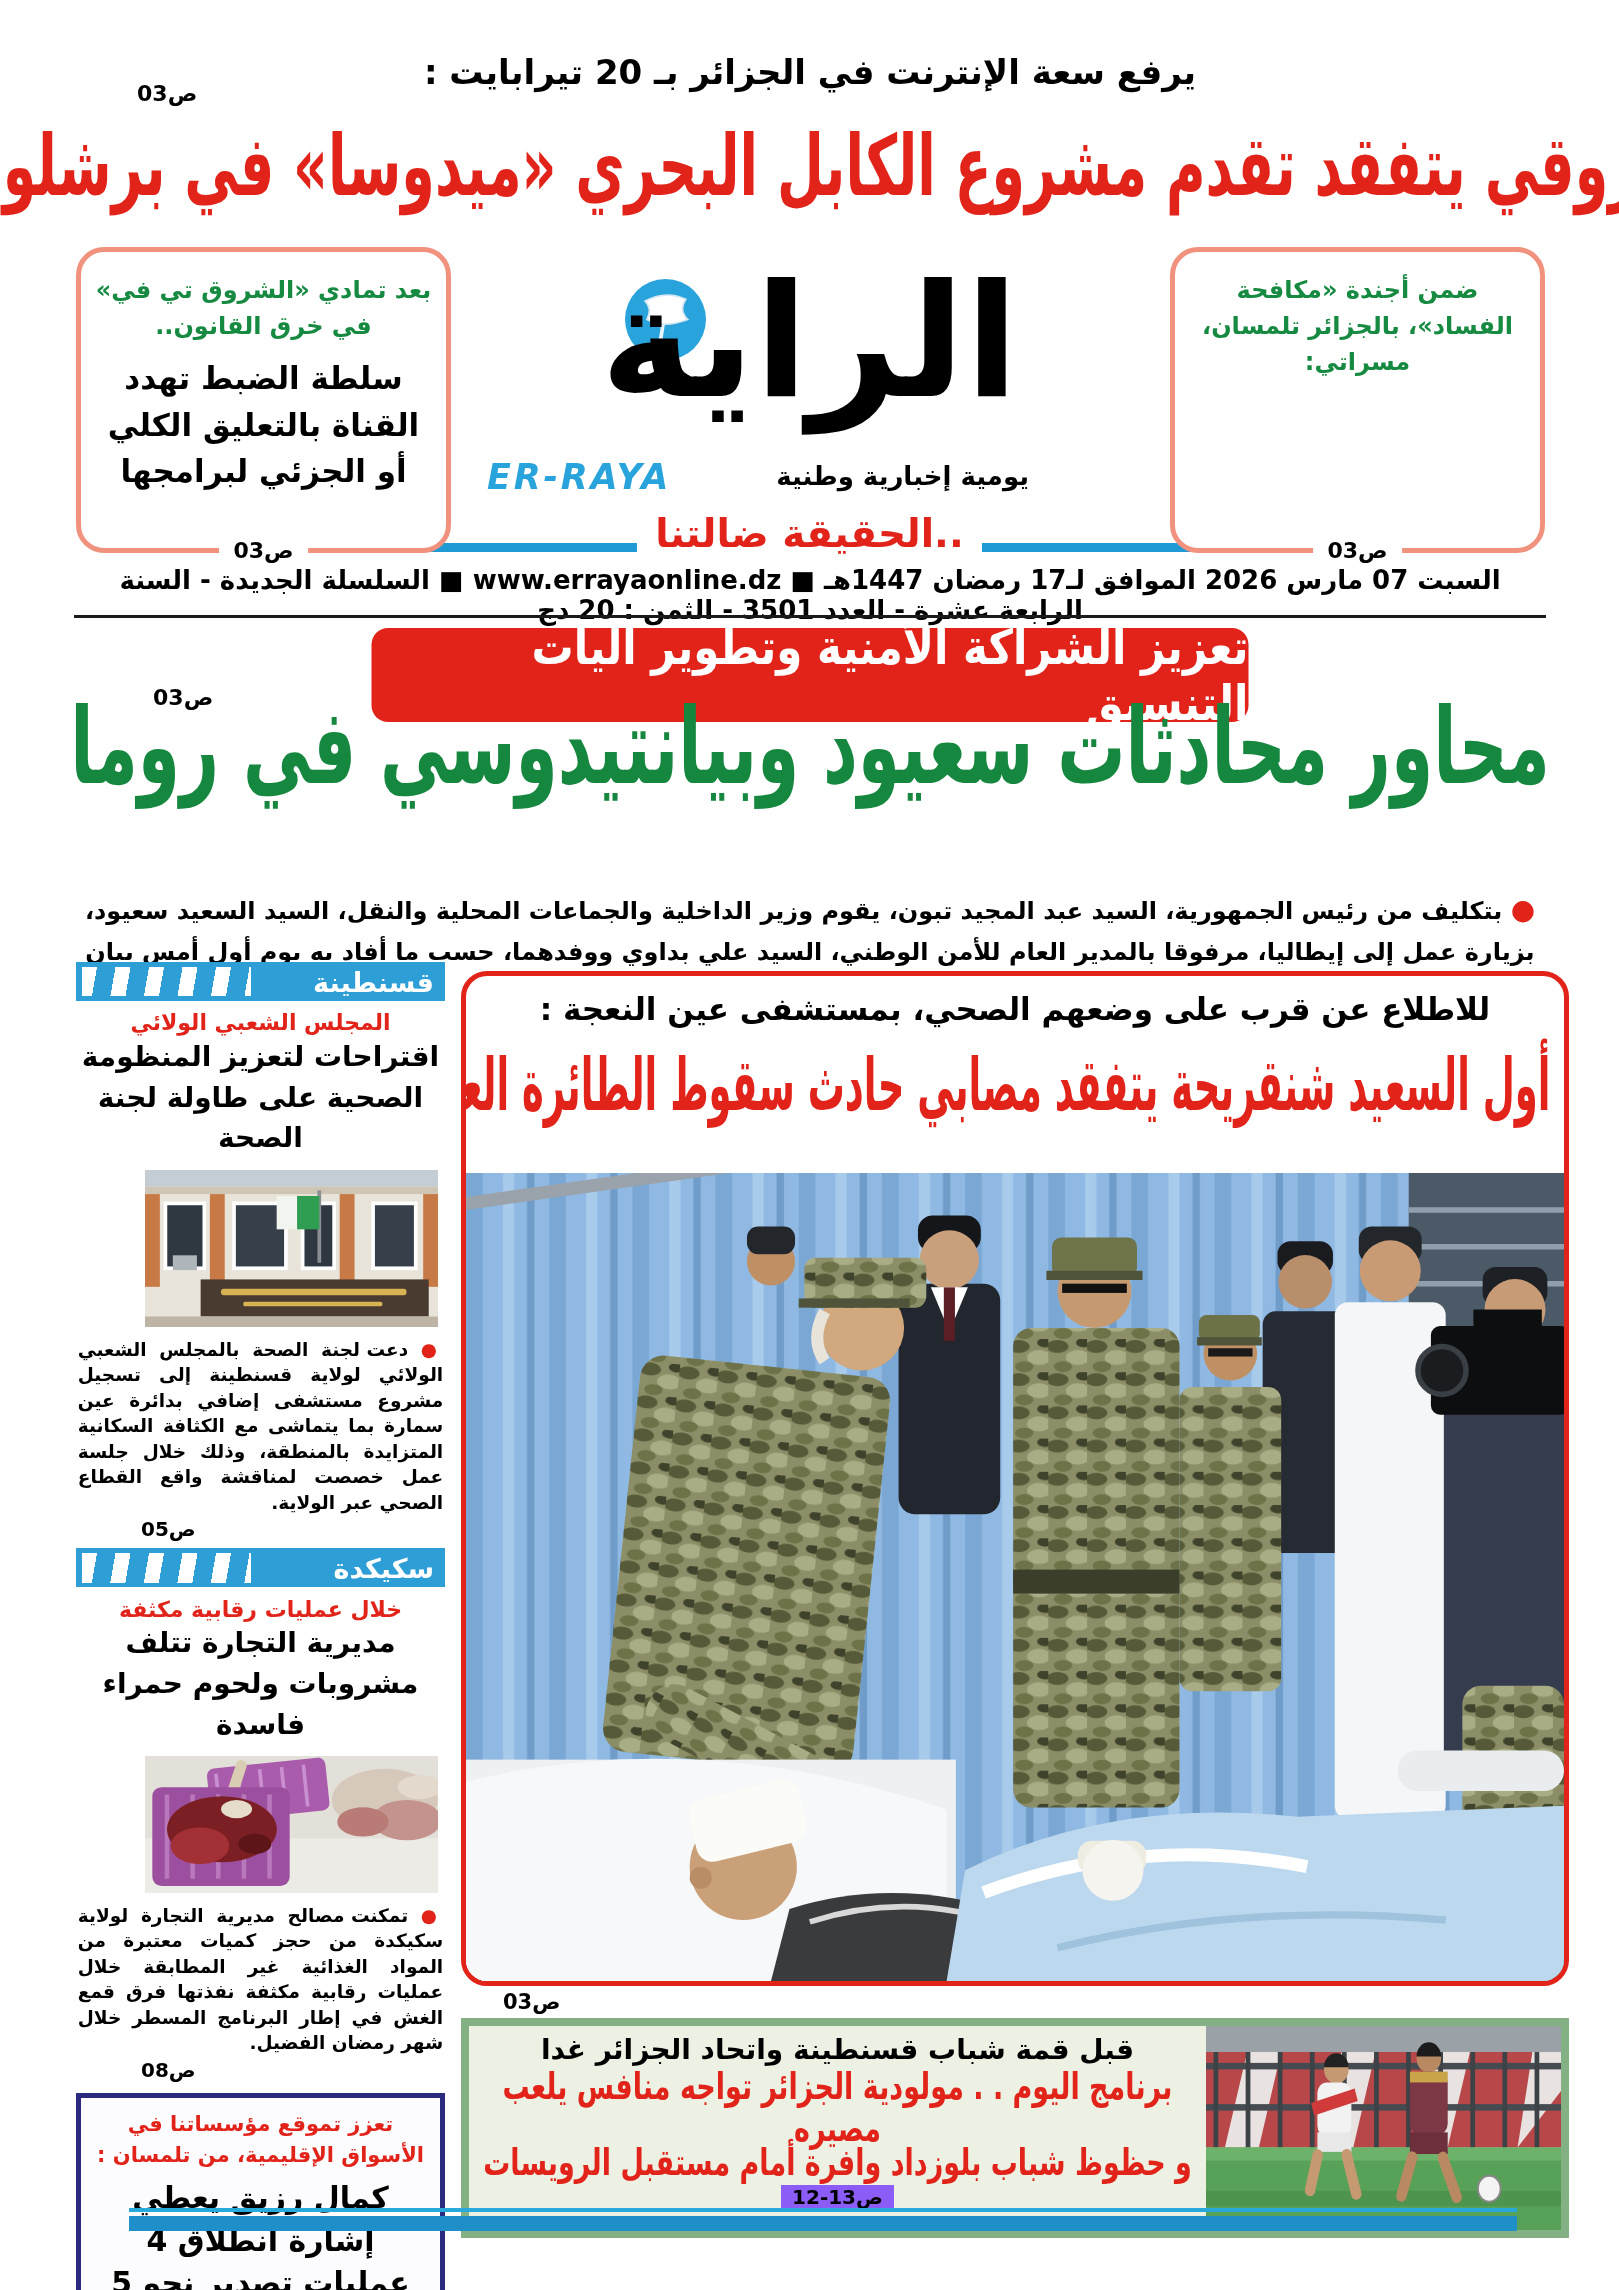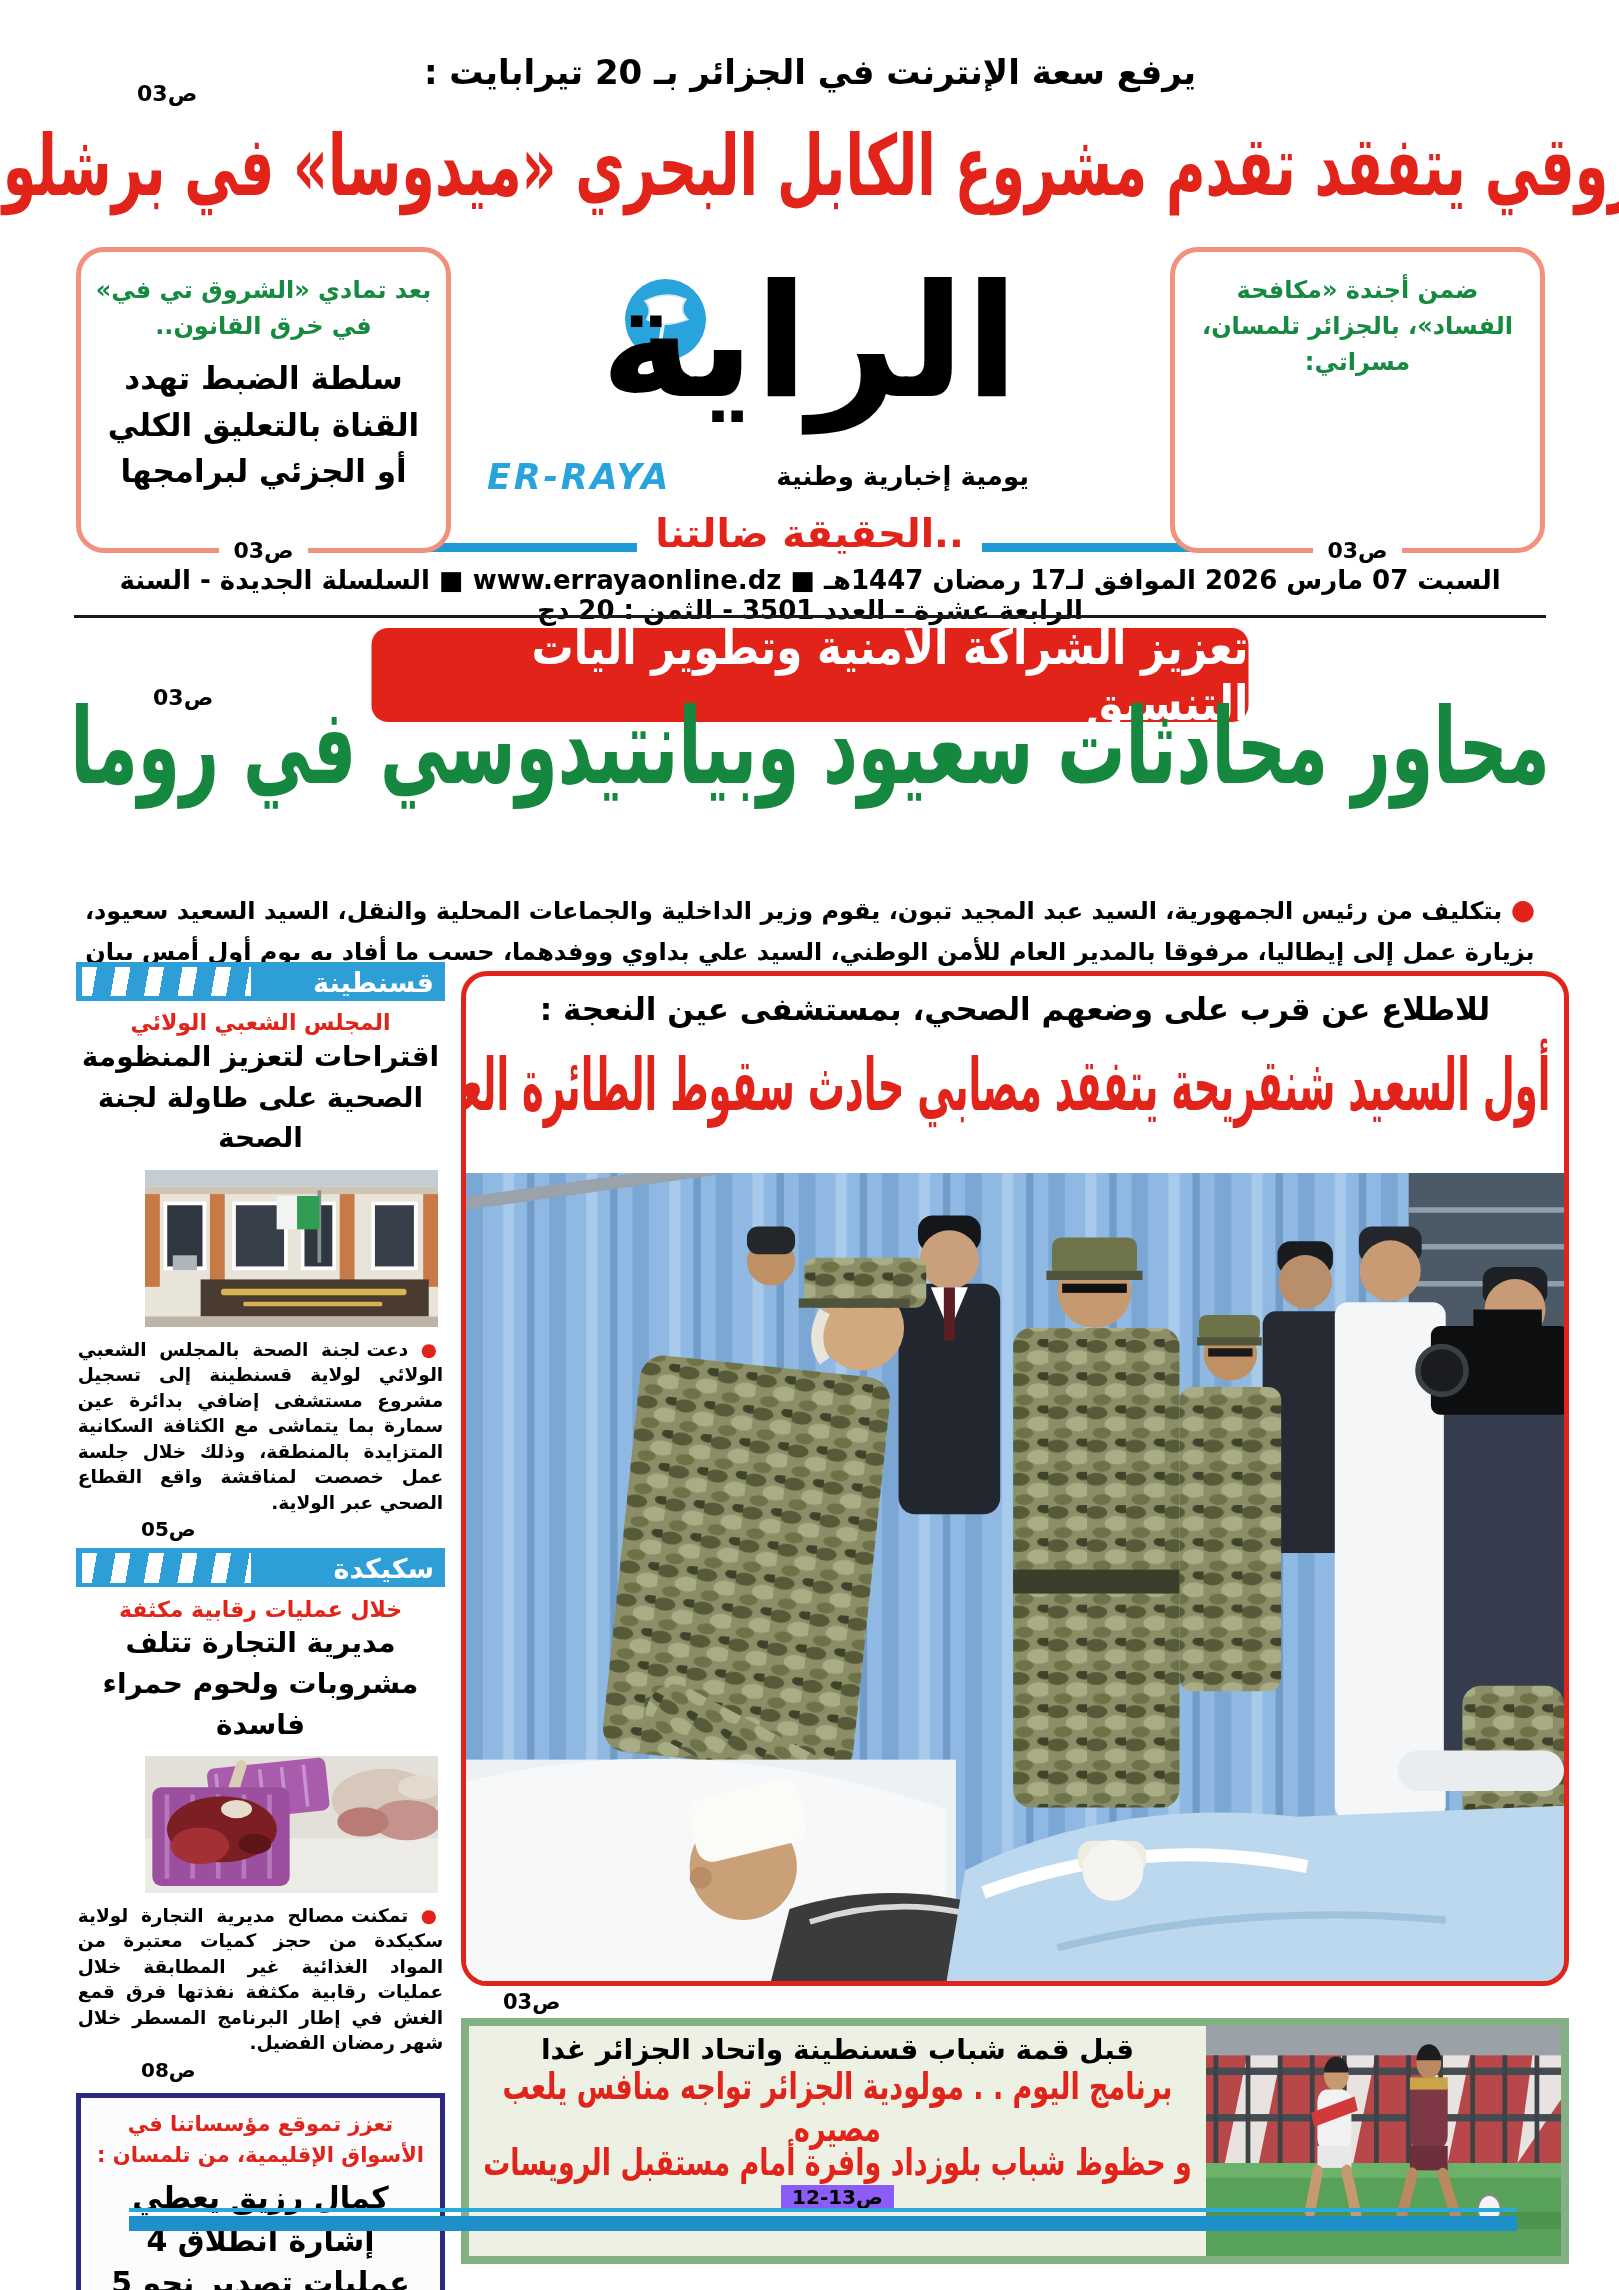--- a/index.html
+++ b/index.html
@@ -54,21 +54,21 @@
   #main-box{top:971px;left:461px;width:1108px;height:1015px;border:5.5px solid #e2231a;border-radius:26px;
             box-sizing:border-box;background:#fff;overflow:hidden;}
   #main-kick{margin-top:14.8px;text-align:center;font-size:31px;font-weight:bold;}
   #main-head{height:118px;display:flex;align-items:center;justify-content:center;color:#e2231a;}
   #main-head .stretch{font-size:37px;font-weight:bold;transform:scaleY(1.95);letter-spacing:-0.9px;}
   #main-photo{position:absolute;left:0;right:0;bottom:0;height:808px;}
   #main-photo svg{display:block;width:100%;height:100%;}
   #main-pref{top:1990px;left:503px;font-size:21px;font-weight:bold;}
 
   
-  #sports{top:2018px;left:461px;width:1108px;height:246px;border:8.3px solid #83b183;background:#edf1e3;
+  #sports{top:2018px;left:461px;width:1108px;height:220px;border:8.3px solid #83b183;background:#edf1e3;
           box-sizing:border-box;display:flex;flex-direction:row;}
   #sports-photo{flex:0 0 355px;height:100%;}
   #sports-photo svg{display:block;width:100%;height:100%;}
   #sports-text{flex:1;position:relative;text-align:center;padding-top:7.4px;}
   #sports-kick{font-size:28px;font-weight:bold;}
   .sports-red{color:#e2231a;font-size:27px;font-weight:bold;margin-top:9.2px;transform:scaleY(1.35);}
   #sports-pref{display:inline-block;background:#8b5cf6;padding:0 11px;font-size:20px;font-weight:bold;margin-top:7.4px;}
 
   
   #sidebar{top:962px;left:76px;width:369px;}

